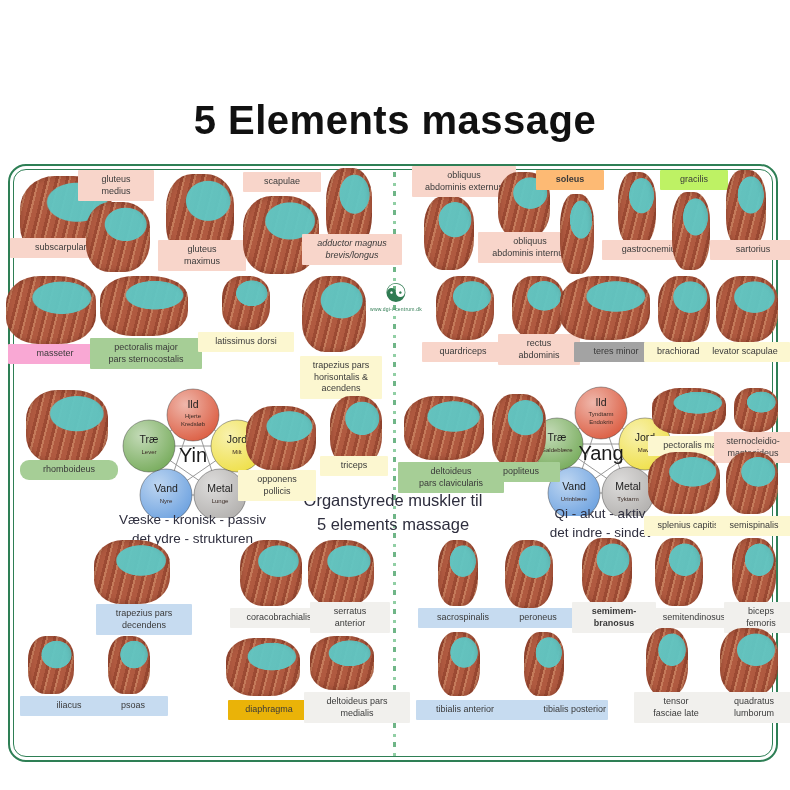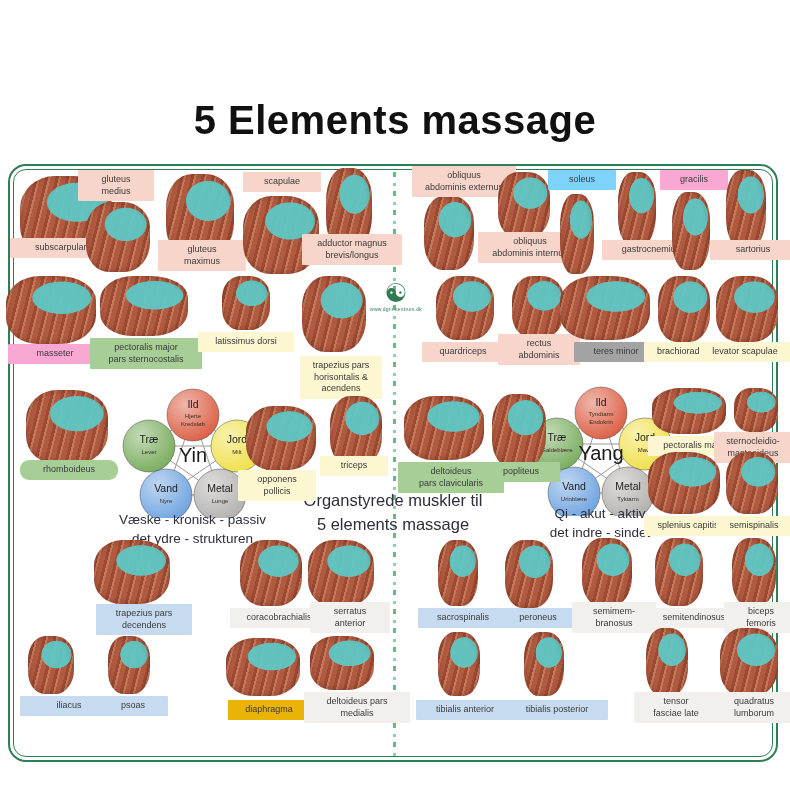--- a/index.html
+++ b/index.html
@@ -176,34 +176,34 @@
     <div class="m-label" style="left: 10px; top: 238px; width: 104px; background: rgb(248, 213, 202);">subscarpularis</div>
     <div class="muscle-img" style="left: 86px; top: 202px; width: 64px; height: 70px;"></div>
     <div class="m-label" style="left: 78px; top: 170px; width: 72px; background: rgb(248, 213, 202);">gluteus
 medius</div>
     <div class="muscle-img" style="left: 166px; top: 174px; width: 68px; height: 84px;"></div>
     <div class="m-label" style="left: 158px; top: 240px; width: 84px; background: rgb(248, 213, 202);">gluteus
 maximus</div>
     <div class="muscle-img" style="left: 243px; top: 196px; width: 76px; height: 78px;"></div>
     <div class="m-label" style="left: 243px; top: 172px; width: 74px; background: rgb(248, 213, 202);">scapulae</div>
     <div class="muscle-img" style="left: 326px; top: 168px; width: 46px; height: 82px;"></div>
-    <div class="m-label" style="left: 302px; top: 234px; width: 96px; background: rgb(248, 213, 202);">adductor magnus
+    <div class="m-label" style="left: 302px; top: 234px; width: 96px; background: rgb(248, 213, 202); font-style: italic;">adductor magnus
 brevis/longus</div>
     <div class="muscle-img" style="left: 424px; top: 196px; width: 50px; height: 74px;"></div>
     <div class="m-label" style="left: 412px; top: 166px; width: 100px; background: rgb(248, 213, 202);">obliquus
 abdominis externus</div>
     <div class="muscle-img" style="left: 498px; top: 172px; width: 52px; height: 66px;"></div>
     <div class="m-label" style="left: 478px; top: 232px; width: 100px; background: rgb(248, 213, 202);">obliquus
 abdominis internus</div>
     <div class="muscle-img" style="left: 560px; top: 194px; width: 34px; height: 80px;"></div>
-    <div class="m-label" style="left: 548px; top: 170px; width: 64px; background: #7dd3fc;">soleus</div>
+    <div class="m-label" style="left: 536px; top: 170px; width: 64px; background: #fdba74; font-weight: bold;">soleus</div>
     <div class="muscle-img" style="left: 618px; top: 172px; width: 38px; height: 74px;"></div>
     <div class="m-label" style="left: 602px; top: 240px; width: 94px; background: rgb(248, 213, 202);">gastrocnemius</div>
     <div class="muscle-img" style="left: 672px; top: 192px; width: 38px; height: 78px;"></div>
-    <div class="m-label" style="left: 660px; top: 170px; width: 64px; background: #f9a8d4;">gracilis</div>
+    <div class="m-label" style="left: 660px; top: 170px; width: 64px; background: #bef264;">gracilis</div>
     <div class="muscle-img" style="left: 726px; top: 170px; width: 40px; height: 78px;"></div>
     <div class="m-label" style="left: 710px; top: 240px; width: 82px; background: rgb(248, 213, 202);">sartorius</div>
     <div class="muscle-img" style="left: 6px; top: 276px; width: 90px; height: 68px;"></div>
     <div class="m-label" style="left: 8px; top: 344px; width: 90px; background: #f9a8d4;">masseter</div>
     <div class="muscle-img" style="left: 100px; top: 276px; width: 88px; height: 60px;"></div>
     <div class="m-label" style="left: 90px; top: 338px; width: 108px; background: rgb(166, 206, 150);">pectoralis major
 pars sternocostalis</div>
     <div class="muscle-img" style="left: 222px; top: 276px; width: 48px; height: 54px;"></div>
     <div class="m-label" style="left: 198px; top: 332px; width: 92px; background: rgb(252, 247, 208);">latissimus dorsi</div>
     <div class="muscle-img" style="left: 302px; top: 276px; width: 64px; height: 76px;"></div>
@@ -248,39 +248,39 @@
     <div class="muscle-img" style="left: 240px; top: 540px; width: 62px; height: 66px;"></div>
     <div class="m-label" style="left: 230px; top: 608px; width: 94px; background: rgb(241, 240, 237);">coracobrachialis</div>
     <div class="muscle-img" style="left: 308px; top: 540px; width: 66px; height: 66px;"></div>
     <div class="m-label" style="left: 310px; top: 602px; width: 76px; background: rgb(241, 240, 237);">serratus
 anterior</div>
     <div class="muscle-img" style="left: 438px; top: 540px; width: 40px; height: 66px;"></div>
     <div class="m-label" style="left: 418px; top: 608px; width: 86px; background: rgb(198, 219, 240);">sacrospinalis</div>
     <div class="muscle-img" style="left: 505px; top: 540px; width: 48px; height: 68px;"></div>
     <div class="m-label" style="left: 496px; top: 608px; width: 80px; background: rgb(198, 219, 240);">peroneus</div>
     <div class="muscle-img" style="left: 582px; top: 538px; width: 50px; height: 68px;"></div>
-    <div class="m-label" style="left: 572px; top: 602px; width: 80px; background: rgb(241, 240, 237);">semimem-
+    <div class="m-label" style="left: 572px; top: 602px; width: 80px; background: rgb(241, 240, 237); font-weight: bold;">semimem-
 branosus</div>
     <div class="muscle-img" style="left: 655px; top: 538px; width: 48px; height: 68px;"></div>
     <div class="m-label" style="left: 645px; top: 608px; width: 94px; background: rgb(241, 240, 237);">semitendinosus</div>
     <div class="muscle-img" style="left: 732px; top: 538px; width: 44px; height: 68px;"></div>
     <div class="m-label" style="left: 724px; top: 602px; width: 70px; background: rgb(241, 240, 237);">biceps
 femoris</div>
     <div class="muscle-img" style="left: 28px; top: 636px; width: 46px; height: 58px;"></div>
     <div class="m-label" style="left: 20px; top: 696px; width: 94px; background: rgb(198, 219, 240);">iliacus</div>
     <div class="muscle-img" style="left: 108px; top: 636px; width: 42px; height: 58px;"></div>
     <div class="m-label" style="left: 98px; top: 696px; width: 66px; background: rgb(198, 219, 240);">psoas</div>
     <div class="muscle-img" style="left: 226px; top: 638px; width: 74px; height: 58px;"></div>
     <div class="m-label" style="left: 228px; top: 700px; width: 78px; background: #eab308;">diaphragma</div>
     <div class="muscle-img" style="left: 310px; top: 636px; width: 64px; height: 54px;"></div>
     <div class="m-label" style="left: 304px; top: 692px; width: 102px; background: rgb(241, 240, 237);">deltoideus pars
 medialis</div>
     <div class="muscle-img" style="left: 438px; top: 632px; width: 42px; height: 64px;"></div>
     <div class="m-label" style="left: 416px; top: 700px; width: 94px; background: rgb(198, 219, 240);">tibialis anterior</div>
     <div class="muscle-img" style="left: 524px; top: 632px; width: 40px; height: 64px;"></div>
-    <div class="m-label" style="left: 506px; top: 700px; width: 98px; background: rgb(198, 219, 240);">tibialis posterior</div>
+    <div class="m-label" style="left: 506px; top: 700px; width: 98px; background: rgb(198, 219, 240); text-align: right;">tibialis posterior</div>
     <div class="muscle-img" style="left: 646px; top: 628px; width: 42px; height: 68px;"></div>
     <div class="m-label" style="left: 634px; top: 692px; width: 80px; background: rgb(241, 240, 237);">tensor
 fasciae late</div>
     <div class="muscle-img" style="left: 720px; top: 628px; width: 58px; height: 68px;"></div>
     <div class="m-label" style="left: 710px; top: 692px; width: 84px; background: rgb(241, 240, 237);">quadratus
 lumborum</div>
   </div>
 
 </body></html>

